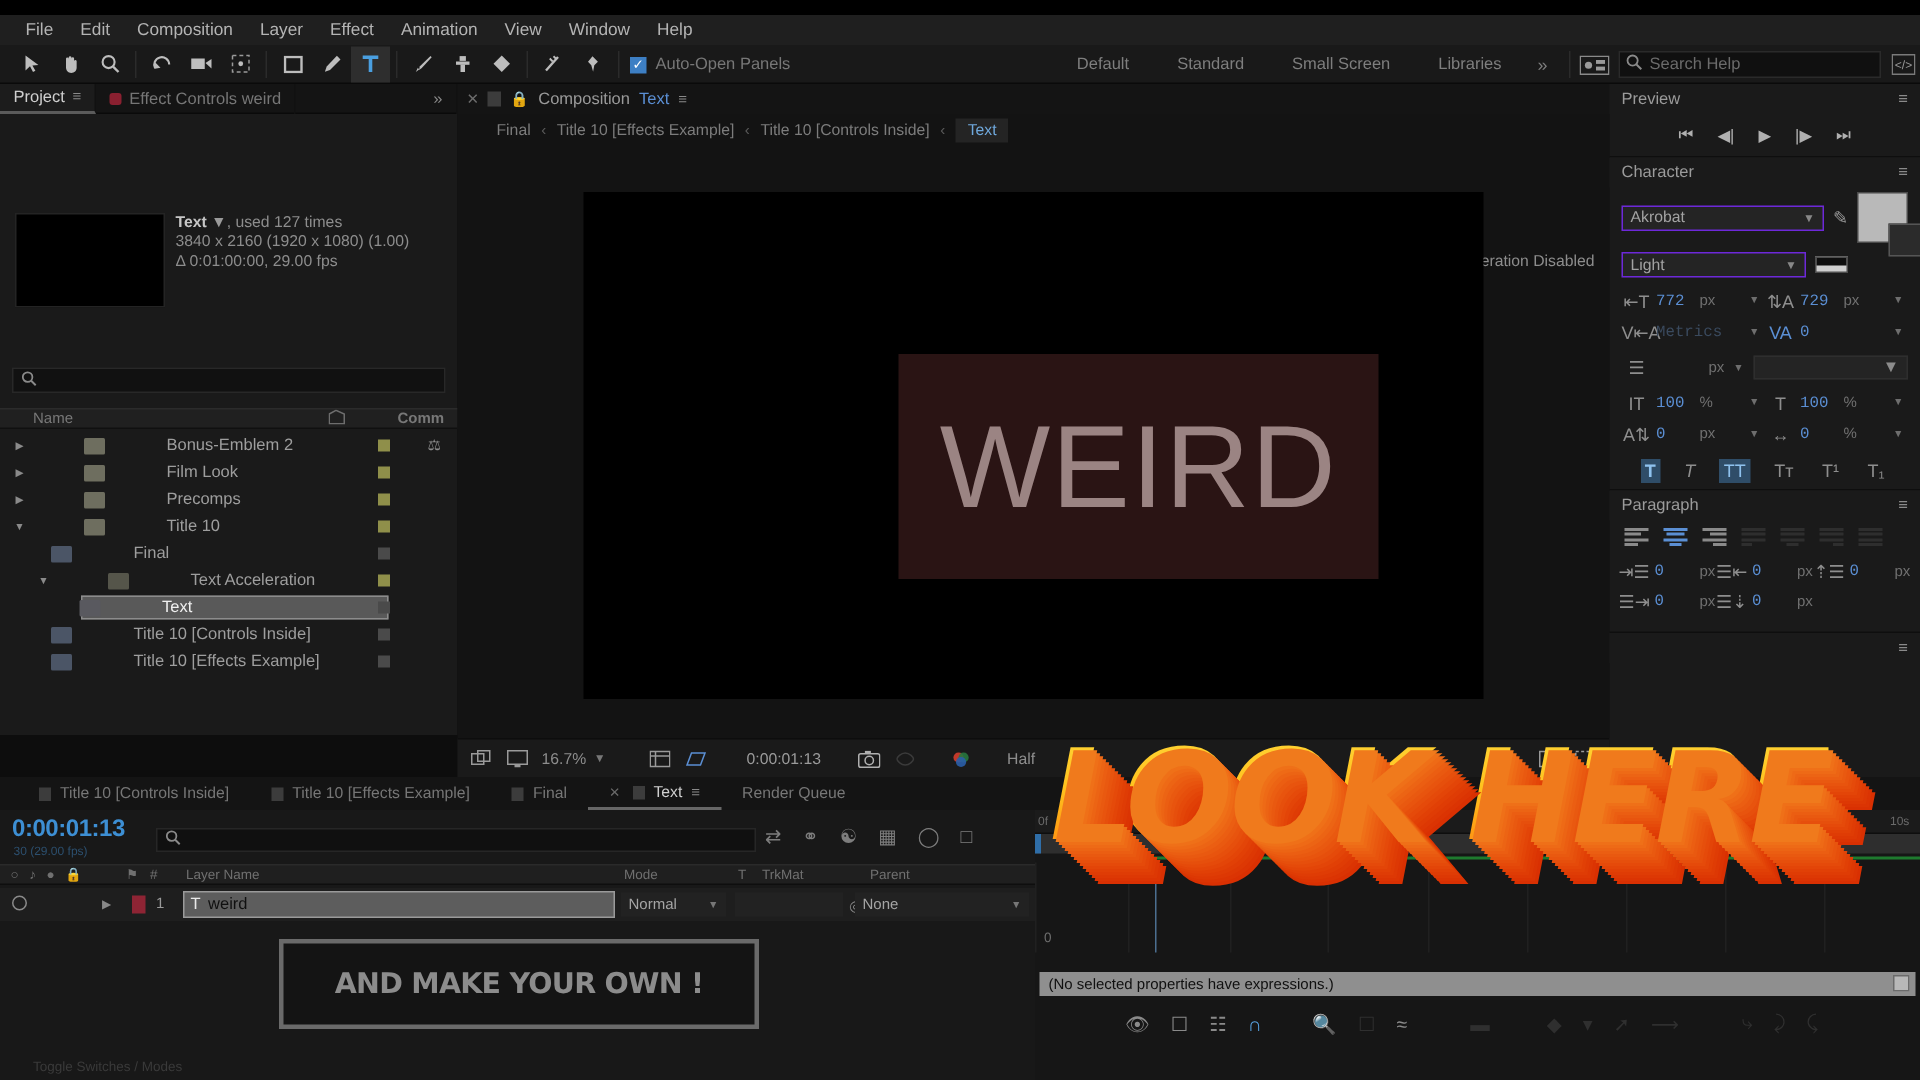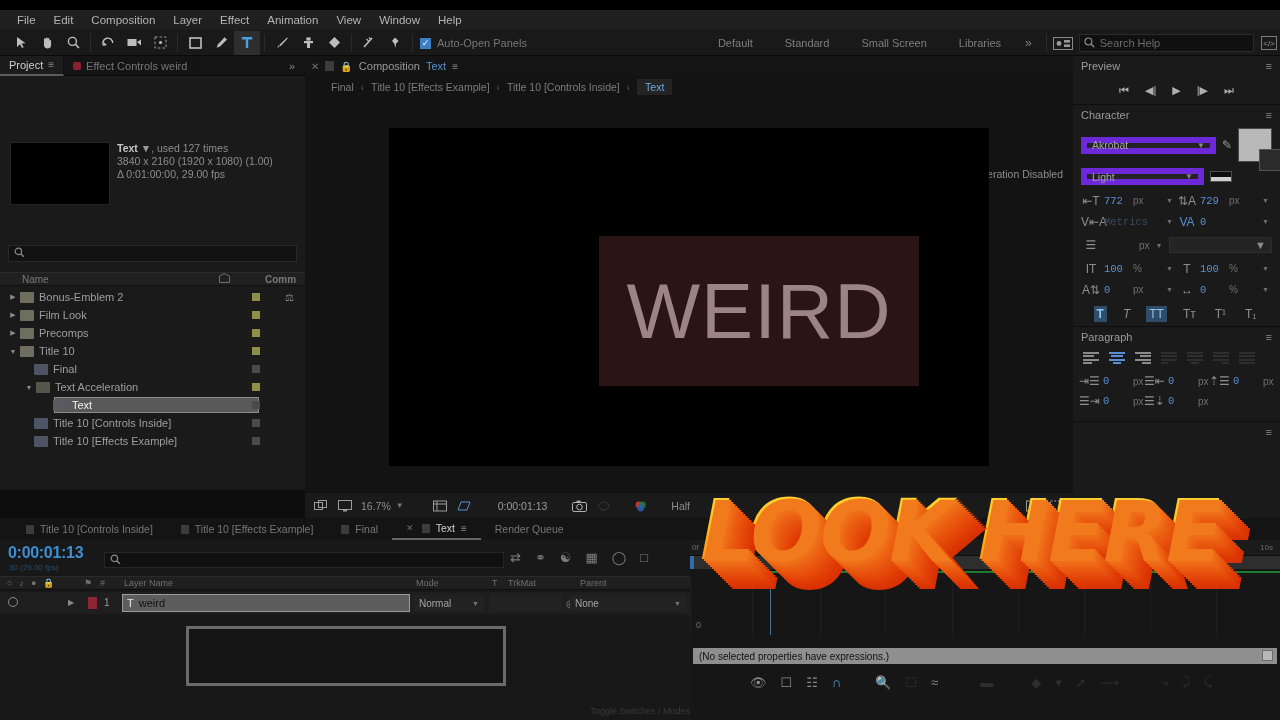--- a/index.html
+++ b/index.html
@@ -76,20 +76,21 @@
     background:#202020; border-top:1px solid #2b2b2b; border-bottom:1px solid #101010;
     display:flex; align-items:center; font-size:10px; color:#787878;
   }
   .proj-colhdr .c1 { padding-left:22px; flex:1; }
   .proj-colhdr .c2 { width:46px; }
   .proj-colhdr .c3 { width:40px;font-weight:bold; }
   .tree { position:absolute; left:0; top:232px; width:305px; }
   .trow {
     height:18px; display:flex; align-items:center; font-size:11px; color:#9e9e9e;
     position:relative;
+    gap:36px;
   }
   .trow .arrow { width:14px; text-align:center; font-size:7px; color:#8a8a8a; }
   .trow .ficon {
     width:14px; height:11px; background:#6e6e5f; border-radius:1px; margin-right:5px;
     position:relative; flex:0 0 auto;
   }
   .trow .ficon.comp { background:#4b5566; }
   .trow .ficon.tex  { background:#59595f; }
   .trow .label { white-space:nowrap; }
   .trow .swatch {
@@ -141,21 +142,21 @@
 
   
   #rightStack { left:1073px; top:56px; width:207px; height:664px; background:#1a1a1a; }
   .rp-title { height:20px; display:flex; align-items:center; justify-content:space-between; padding:0 8px; font-size:11px; color:#9b9b9b; background:#1a1a1a; }
   .rp-menu { font-size:11px; color:#8a8a8a; }
   .preview-btns { display:flex; align-items:center; justify-content:center; gap:16px; height:28px; color:#b0b0b0; font-size:11px; }
   .divider { height:1px; background:#0e0e0e; }
 
   .char-row { display:flex; align-items:center; gap:6px; padding:3px 8px; }
   .fsel {
-    height:17px; background:#242424; border:6px solid #6d28d9; flex:1;
+    height:17px; background:#242424; border:1px solid #6d28d9; flex:1;
     display:flex; align-items:center; justify-content:space-between; padding:0 5px;
     font-size:10.5px; color:#a3a3a3;
   }
   .fsel .ch { font-size:8px; color:#888; }
   .colorswatch { width:34px; height:34px; background:#b9b9b9; border:1px solid #4a4a4a; position:relative; }
   .colorstroke { position:absolute; left:20px; top:20px; width:22px; height:22px; background:#2b2b2b; border:1px solid #555; }
   .blackwhite { width:22px; height:11px; background:#cfcfcf; border:1px solid #4d4d4d; }
   .blackwhite .b { width:100%; height:50%; background:#0e0e0e; }
 
   .num-grid { padding:2px 8px; }
@@ -248,21 +249,21 @@
   .expr-grip { position:absolute; right:4px; top:2px; width:11px; height:11px; background:#b8b8b8; border:1px solid #6b6b6b; }
   .tl-bottom-icons {
     position:absolute; left:60px; top:134px; display:flex; align-items:center; gap:14px;
     color:#8a8a8a; font-size:13px;
   }
   .tl-bottom-icons .on { color:#57a0de; }
   .tl-bottom-icons .dim { color:#2f2f2f; }
 
   .tl-statusbar {
     position:absolute; left:0; bottom:0; width:690px; height:18px;
-    display:flex; align-items:center; justify-content:flex-end; font-size:9px; color:#3a3a3a;
+    display:flex; align-items:center; justify-content:flex-start; font-size:9px; color:#3a3a3a;padding-left:22px;
   }
 
   
   #lookhere {
     position:absolute; left:700px; top:478px; width:500px; height:105px;
     font-family:"DejaVu Sans", sans-serif; font-weight:bold; font-style:italic;
     font-size:84px; line-height:105px; letter-spacing:-2px;
     color:#ffd024;
     -webkit-text-stroke:0px;
     text-shadow:
@@ -983,15 +984,16 @@
         <span class="dim">⤹</span>
       </div>
     </div>
   </div>
 
   <div id="lookhere">
     <span class="fill">LOOK HERE</span>
   </div>
 
   <div id="editcaption">
+    <div>AND MAKE YOUR OWN !</div>
   </div>
 
 </div>
 
 </body></html>

